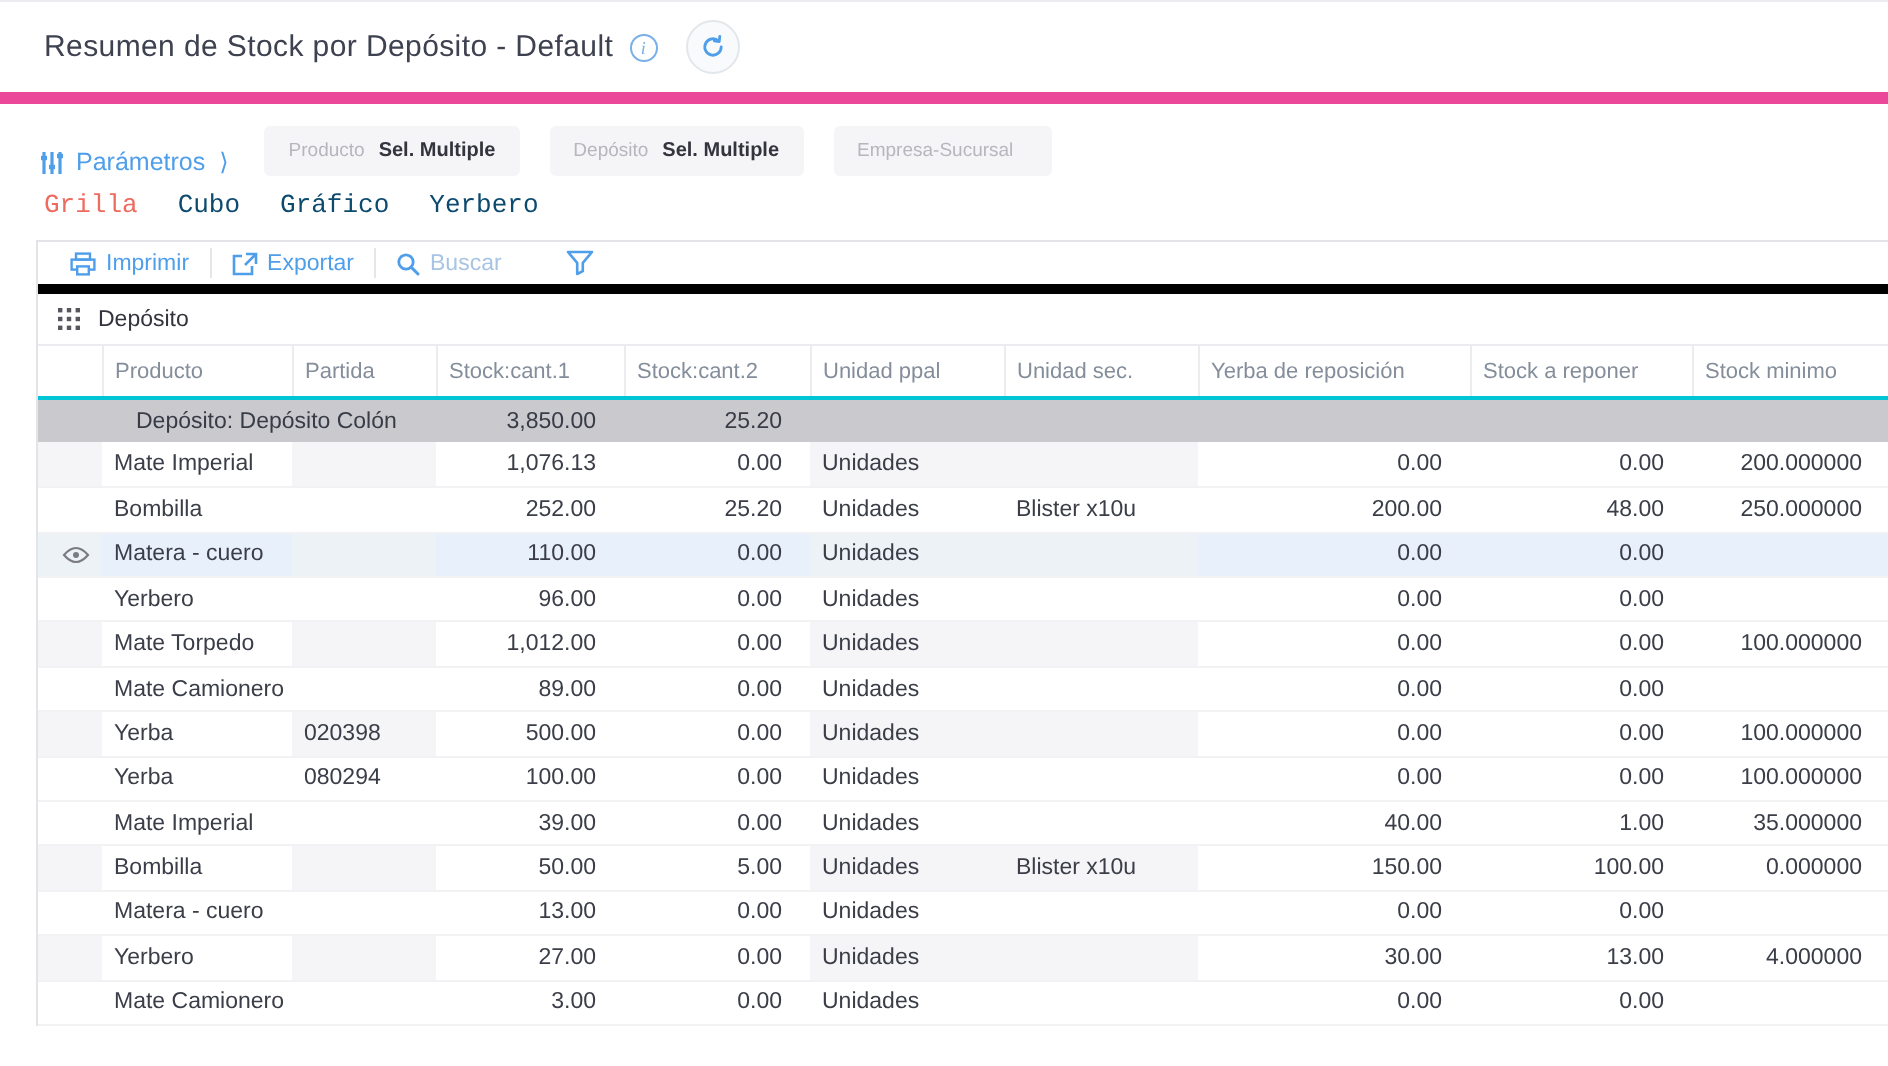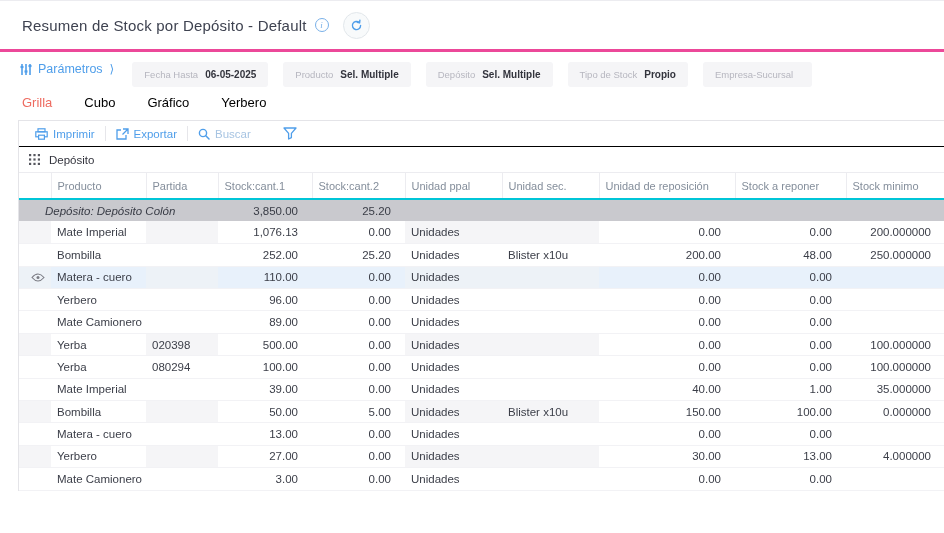--- a/index.html
+++ b/index.html
@@ -2,51 +2,51 @@
 <html style="--accent: #4f9eea; --tab-red: #ee6b60; --teal: #00c5d7; --group-bg: #c9c9ce;"><head>
 <meta charset="utf-8">
 <style>
   * { margin:0; padding:0; box-sizing:border-box; }
   html,body { width:944px; height:533px; overflow:hidden; background:#fff;
     font-family:"Liberation Sans", sans-serif; }
   body { border-top:1px solid #ececf0; }
 
   
   .titlebar { height:51px; display:flex; align-items:center; padding:0 22px;
-    border-bottom:3px solid #ec4899; }
+    border-bottom:6px solid #ec4899; }
   .title { font-size:15px; color:#3e4250; letter-spacing:.2px; }
   .info-icon { margin-left:8px; width:14px; height:14px; border:1px solid #79b0e8;
     border-radius:50%; color:#79b0e8; font-size:9px; line-height:12px; text-align:center;
     font-style:italic; font-family:"Liberation Serif", serif; }
   .refresh-btn { margin-left:14px; width:27px; height:27px; border:1px solid #e2e7eb;
     background:#f8fafb; border-radius:50%; display:flex; align-items:center; justify-content:center;
     cursor:pointer; }
 
   
-  .params-row { display:flex; align-items:flex-start; margin:10px 0 0 20px; height:26px;
+  .params-row { display:flex; align-items:flex-end; margin:10px 0 0 20px; height:26px;
     white-space:nowrap; overflow:hidden; }
   .params-toggle { display:flex; align-items:center; color:var(--accent); font-size:12.5px;
     flex:0 0 auto; cursor:pointer; }
   .params-toggle .lbl { margin:0 7px 0 6px; }
   .params-chevron { font-size:12px; color:var(--accent); }
   .chips { display:flex; gap:15px; margin-left:18px; }
   .chip { background:#f5f5f7; border-radius:3px; height:25px; display:flex; align-items:center;
     padding:0 12px; flex:0 0 auto; cursor:pointer; }
   .chip .clabel { font-size:9.5px; color:#b6b6bf; margin-right:7px; }
   .chip .cvalue { font-size:10px; color:#33343d; font-weight:bold; }
 
   
-  .tabs { display:flex; gap:32px; margin:7px 0 0 22px; }
-  .tab { font-size:13px; color:#000000; cursor:pointer; }
+  .tabs { display:flex; gap:20px; margin:7px 0 0 22px;font-family:Liberation Mono, monospace; }
+  .tab { font-size:13px; color:#0c4a6e; cursor:pointer; }
   .tab.active { color:var(--tab-red); }
 
   
   .grid { margin:10px 0 0 18px; border:1px solid #e4e4e8; border-right:none; border-bottom:none; }
   .toolbar { height:26px; display:flex; align-items:center; padding:0 6px;
-    border-bottom:1px solid #000000; }
+    border-bottom:5px solid #000000; }
   .tb-btn { display:flex; align-items:center; gap:5px; color:var(--accent); font-size:11.5px;
     padding:0 10px; cursor:pointer; }
   .tb-btn.muted { color:#a7c4e2;text-align:center; }
   .tb-sep { width:1px; height:15px; background:#e6e6ea; }
   .tb-filter { margin-left:22px; cursor:pointer; display:flex; align-items:center; }
 
   .group-panel { height:26px; display:flex; align-items:center; padding:0 10px;
     border-bottom:1px solid #ececf0; }
   .group-field { display:flex; align-items:center; gap:9px; font-size:11.5px; color:#33343d;
     cursor:pointer; }
@@ -57,21 +57,21 @@
     padding:0 0 0 6px; border-right:1px solid #ececf0; border-bottom:2px solid var(--teal);
     overflow:hidden; white-space:nowrap; }
   th:last-child { border-right:none; }
   td { height:22.4px; font-size:11.5px; color:#3b3e48; padding:0 0 0 6px;
     border-bottom:1px solid #f2f2f5; overflow:hidden; white-space:nowrap; }
   td.num { text-align:right; padding:0 14px 0 0; }
   td.stripe-on { background:#f5f5f7; }
   tr.selected td { background:#e8f1fb; }
   tr.selected td.stripe-on { background:#edf2f7; }
   tr.group-row td { background:var(--group-bg); color:#393c46; border-bottom:none; }
-  tr.group-row td.glabel { padding-left:26px;font-style:italic; }
+  tr.group-row td.glabel { padding-left:49px; }
   .eye { display:flex; justify-content:center; }
 </style>
 </head>
 <body>
 
 <div class="titlebar">
   <span class="title">Resumen de Stock por Depósito - Default</span>
   <span class="info-icon">i</span>
   <span class="refresh-btn">
     <svg width="13" height="13" viewBox="0 0 13 13">
@@ -91,34 +91,26 @@
         <line x1="0.5" y1="4" x2="3.5" y2="4" stroke-width="2.2"></line>
         <line x1="4.5" y1="8.5" x2="7.5" y2="8.5" stroke-width="2.2"></line>
         <line x1="8.5" y1="3" x2="11.5" y2="3" stroke-width="2.2"></line>
       </g>
     </svg>
     <span class="lbl">Parámetros</span>
     <span class="params-chevron">⟩</span>
   </span>
   <div class="chips">
     <div class="chip">
-      <span class="clabel">Fecha Hasta</span>
-      <span class="cvalue">06-05-2025</span>
-    </div>
-    <div class="chip">
       <span class="clabel">Producto</span>
       <span class="cvalue">Sel. Multiple</span>
     </div>
     <div class="chip">
       <span class="clabel">Depósito</span>
       <span class="cvalue">Sel. Multiple</span>
-    </div>
-    <div class="chip">
-      <span class="clabel">Tipo de Stock</span>
-      <span class="cvalue">Propio</span>
     </div>
     <div class="chip">
       <span class="clabel">Empresa-Sucursal</span>
 
     </div>
 
   </div>
 </div>
 
 <div class="tabs">
@@ -195,21 +187,21 @@
       </colgroup>
     <thead>
         <tr id="header-row">
           <th></th>
           <th>Producto</th>
           <th>Partida</th>
           <th>Stock:cant.1</th>
           <th>Stock:cant.2</th>
           <th>Unidad ppal</th>
           <th>Unidad sec.</th>
-          <th>Unidad de reposición</th>
+          <th>Yerba de reposición</th>
           <th>Stock a reponer</th>
           <th>Stock minimo</th>
         </tr>
       </thead>
     <tbody id="body">
         <tr class="group-row">
           <td class="glabel" colspan="3">Depósito: Depósito Colón</td>
           <td class="num">3,850.00</td>
           <td class="num">25.20</td>
           <td colspan="5"></td>
@@ -263,20 +255,32 @@
           <td></td>
           <td class="num">96.00</td>
           <td class="num">0.00</td>
           <td>Unidades</td>
           <td></td>
           <td class="num">0.00</td>
           <td class="num">0.00</td>
           <td class="num"></td>
         </tr>
         <tr>
+          <td class="stripe-on"></td>
+          <td>Mate Torpedo</td>
+          <td class="stripe-on"></td>
+          <td class="num">1,012.00</td>
+          <td class="num">0.00</td>
+          <td class="stripe-on">Unidades</td>
+          <td class="stripe-on"></td>
+          <td class="num">0.00</td>
+          <td class="num">0.00</td>
+          <td class="num">100.000000</td>
+        </tr>
+        <tr>
           <td></td>
           <td>Mate Camionero</td>
           <td></td>
           <td class="num">89.00</td>
           <td class="num">0.00</td>
           <td>Unidades</td>
           <td></td>
           <td class="num">0.00</td>
           <td class="num">0.00</td>
           <td class="num"></td>

